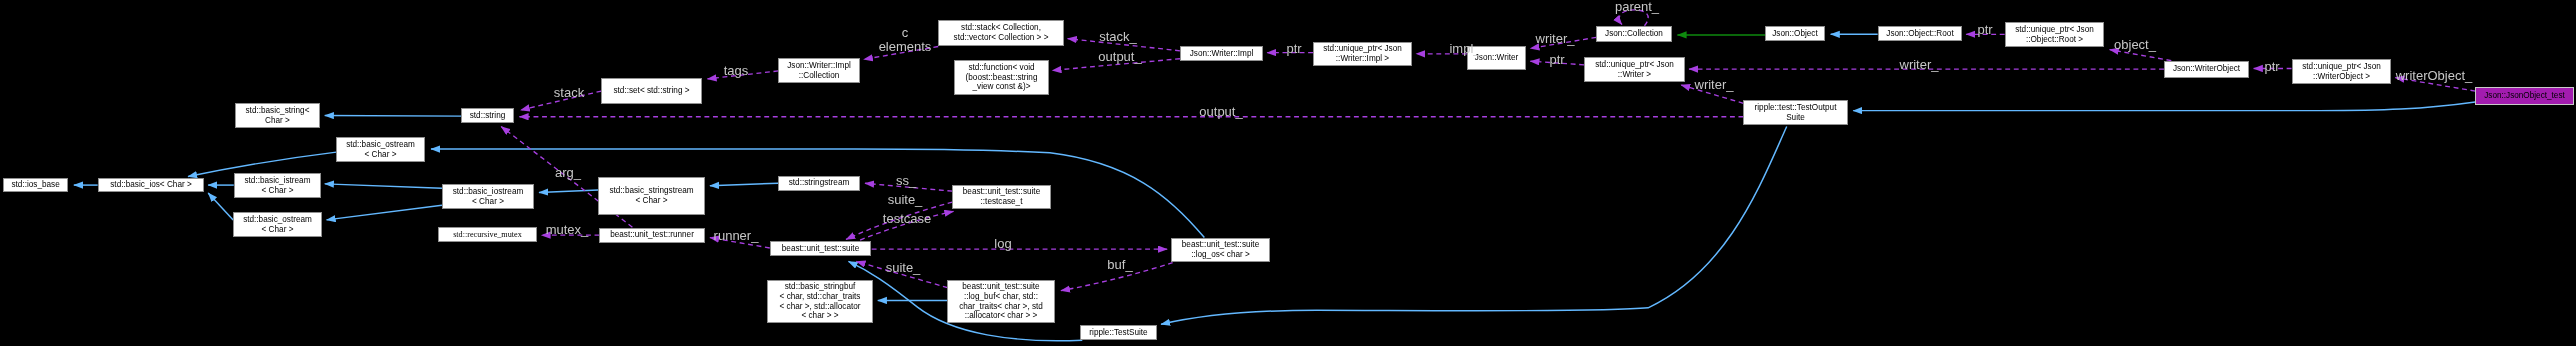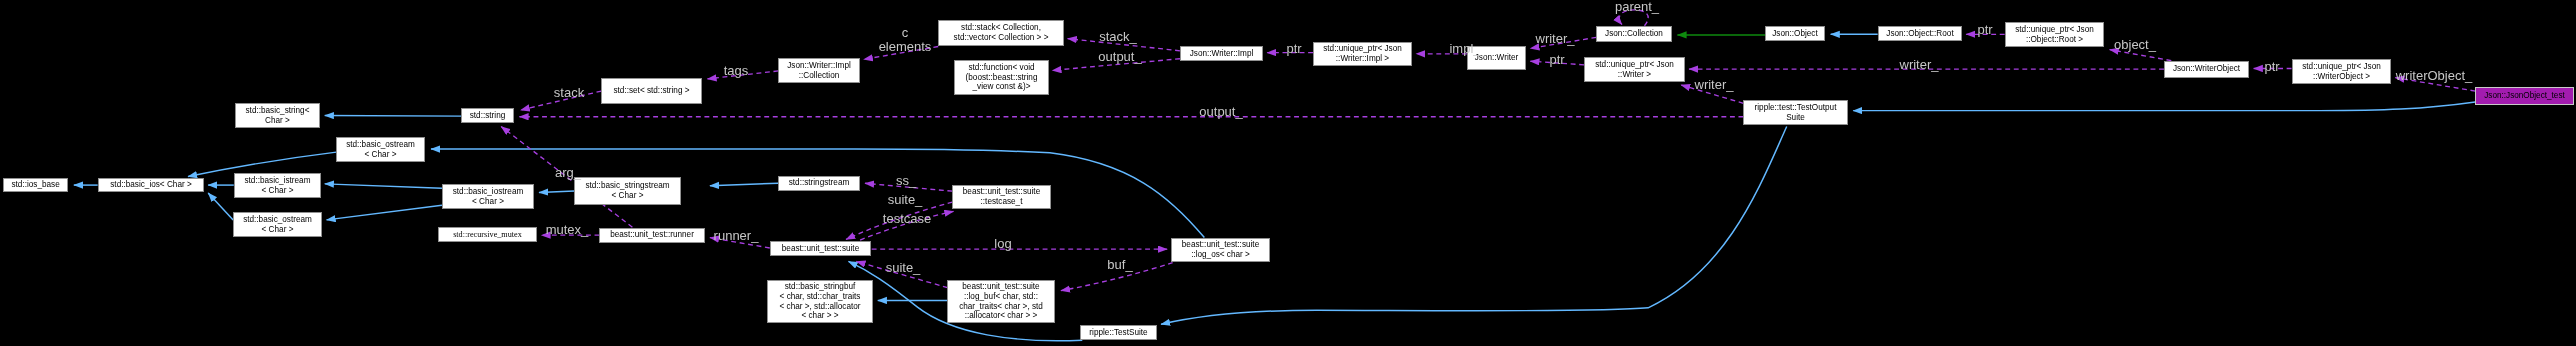--- a/index.html
+++ b/index.html
@@ -87,21 +87,21 @@
 &lt; Char &gt;</div>
       <div class="node" style="left: 233px; top: 212px; width: 89px; height: 25px;">std::basic_ostream
 &lt; Char &gt;</div>
       <div class="node" style="left: 336px; top: 137px; width: 89px; height: 25px;">std::basic_ostream
 &lt; Char &gt;</div>
       <div class="node" style="left: 461px; top: 108px; width: 53px; height: 15.3px;">std::string</div>
       <div class="node" style="left: 442px; top: 184px; width: 92px; height: 25px;">std::basic_iostream
 &lt; Char &gt;</div>
       <div class="node" style="left: 438px; top: 227px; width: 99px; height: 15.3px; font-family: Liberation Serif, serif;">std::recursive_mutex</div>
       <div class="node" style="left: 601px; top: 78px; width: 101px; height: 26px;">std::set&lt; std::string &gt;</div>
-      <div class="node" style="left: 574px; top: 177px; width: 107px; height: 28px;">std::basic_stringstream
+      <div class="node" style="left: 598px; top: 177px; width: 107px; height: 38px;">std::basic_stringstream
 &lt; Char &gt;</div>
       <div class="node" style="left: 599px; top: 228px; width: 106px; height: 14.7px;">beast::unit_test::runner</div>
       <div class="node" style="left: 778px; top: 58px; width: 82px; height: 25px;">Json::Writer::Impl
 ::Collection</div>
       <div class="node" style="left: 778px; top: 176px; width: 82px; height: 14.7px;">std::stringstream</div>
       <div class="node" style="left: 767px; top: 280px; width: 106px; height: 43px;">std::basic_stringbuf
 &lt; char, std::char_traits
 &lt; char &gt;, std::allocator
 &lt; char &gt; &gt;</div>
       <div class="node" style="left: 770px; top: 241px; width: 101px; height: 15.3px;">beast::unit_test::suite</div>

